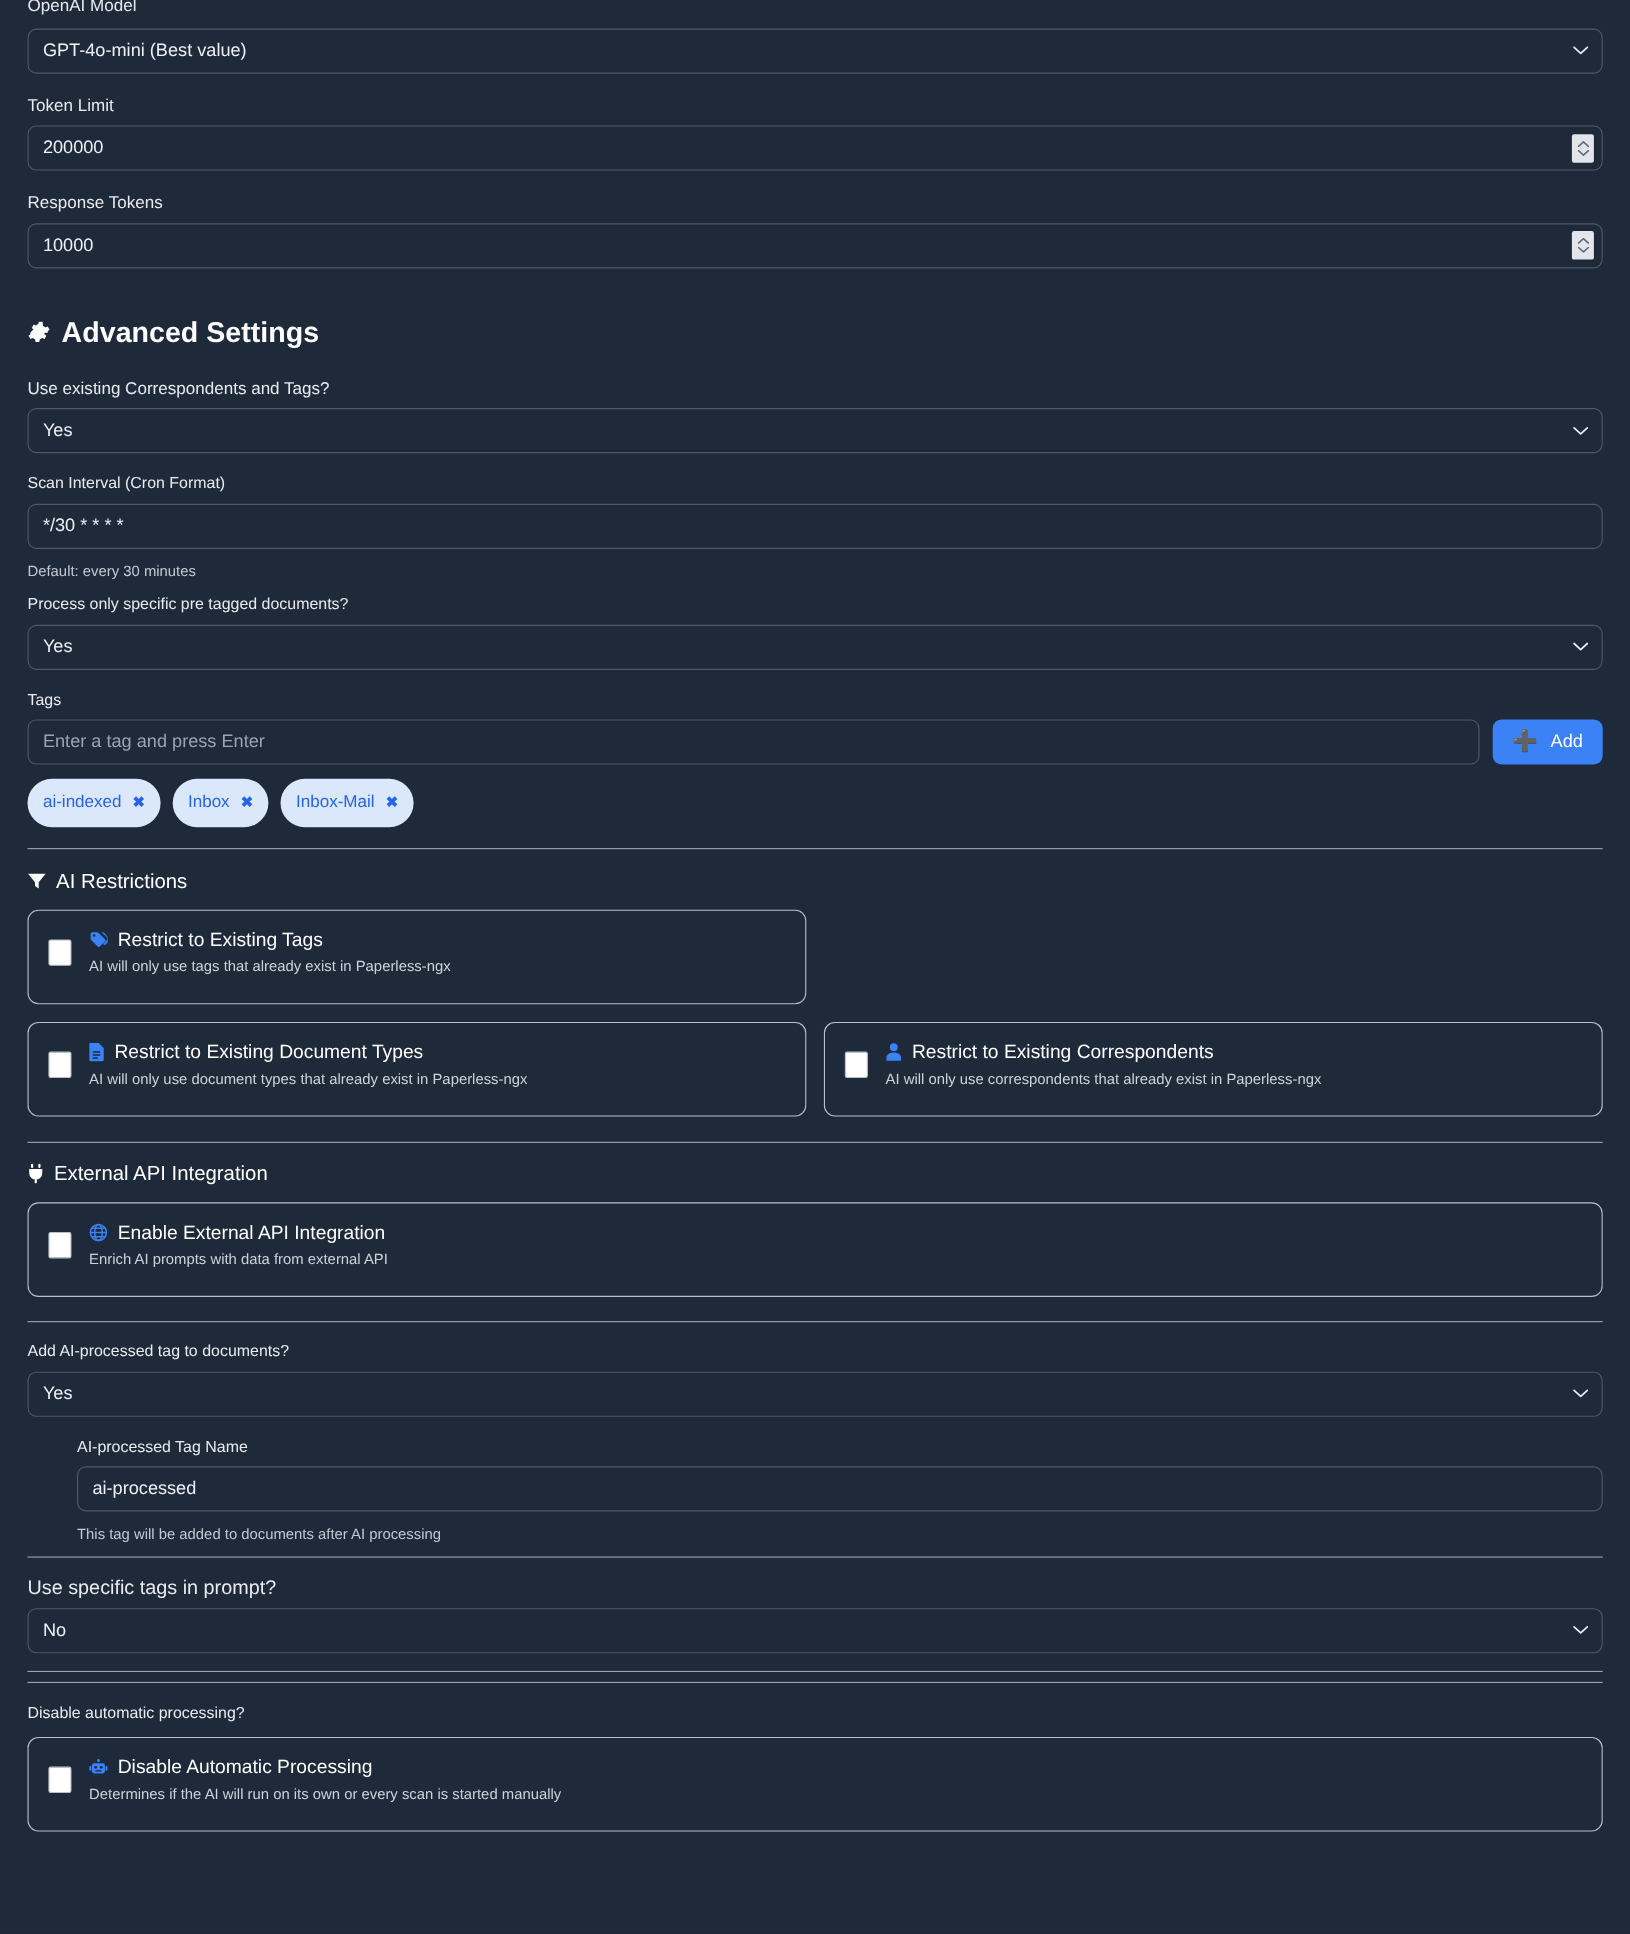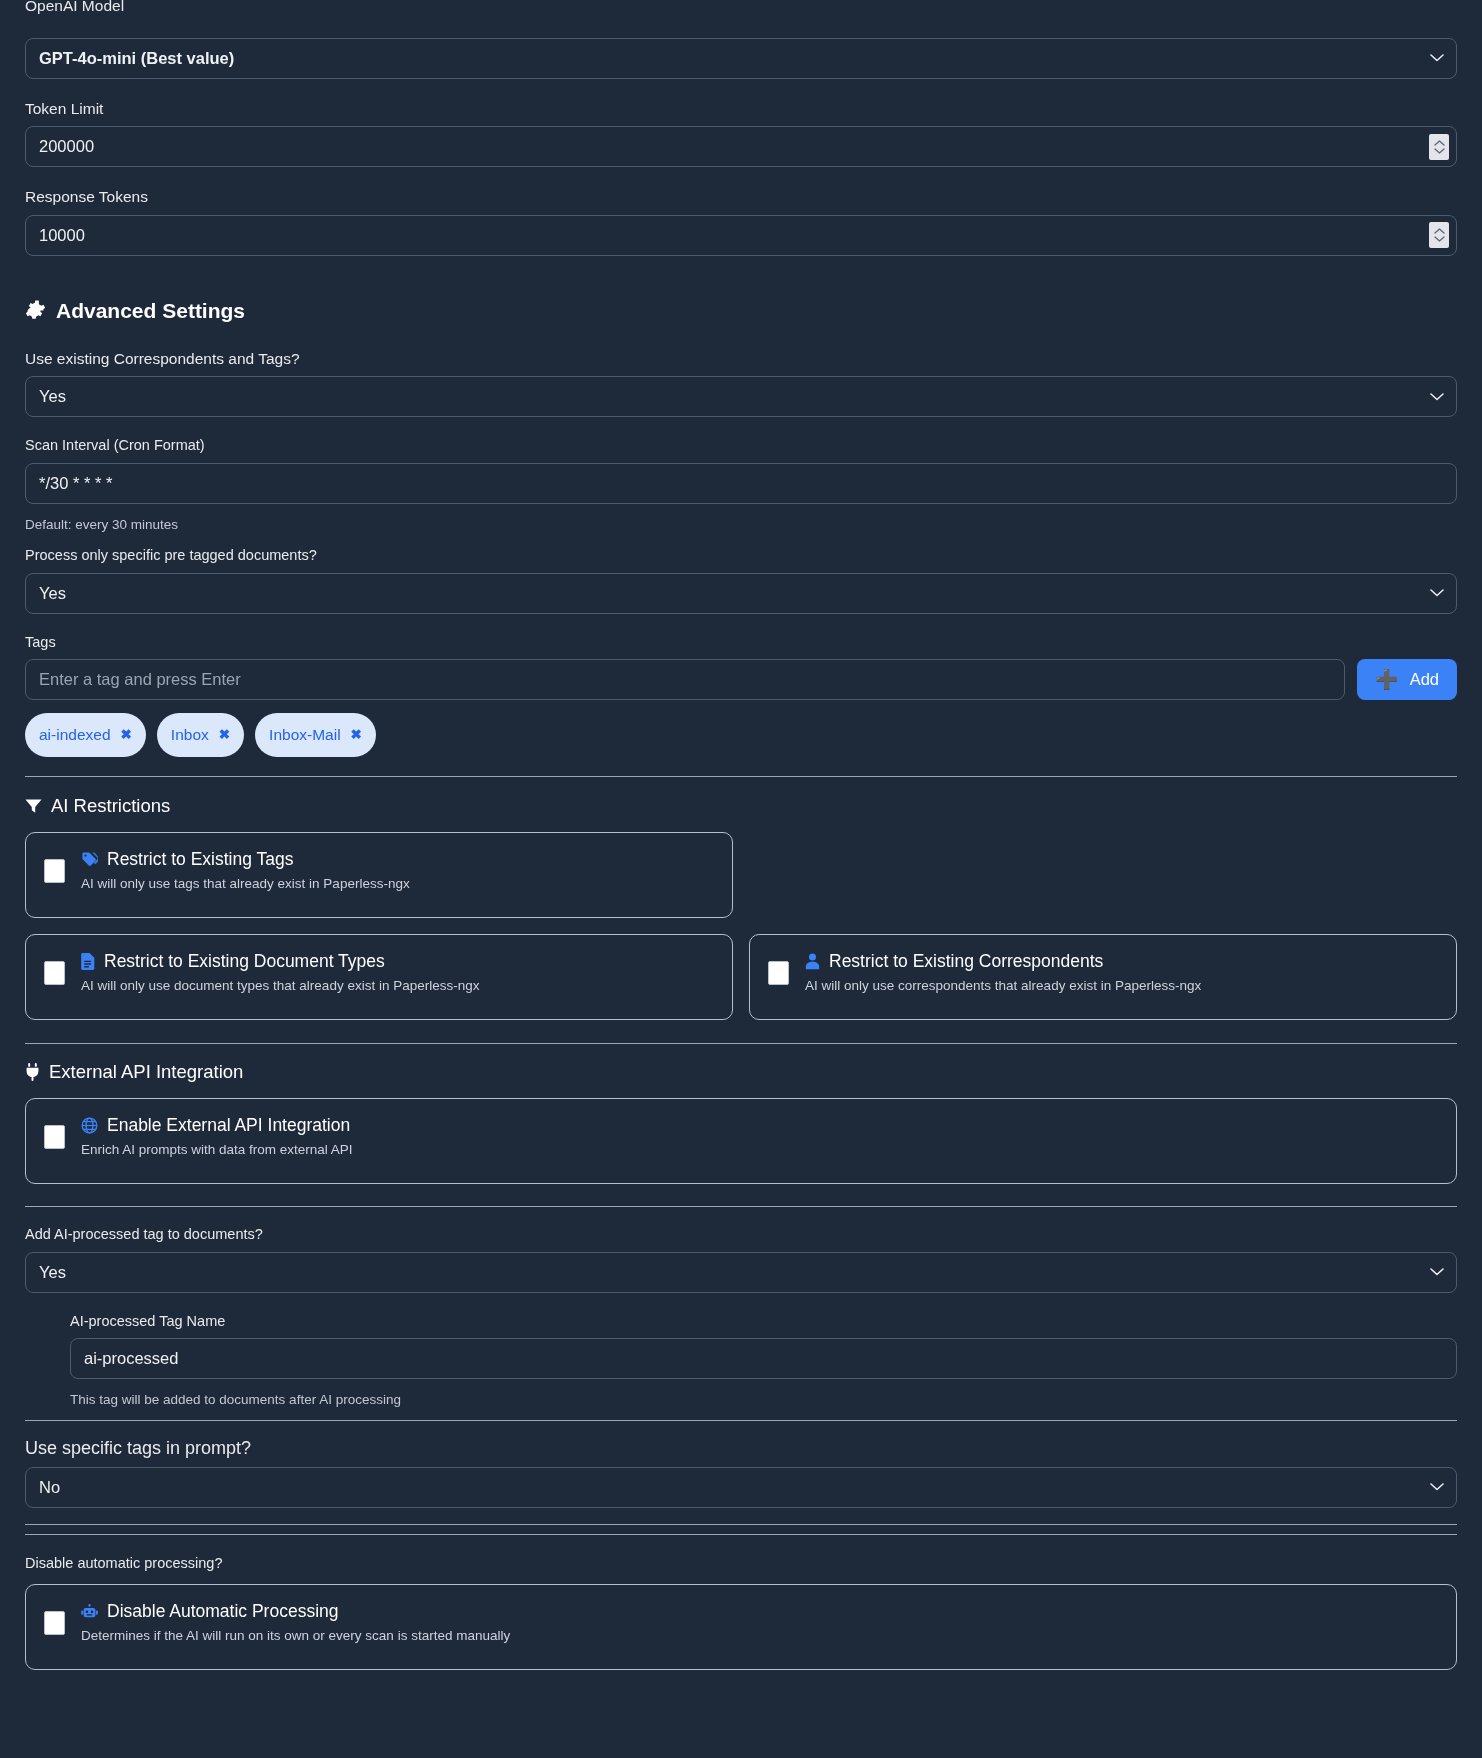--- a/index.html
+++ b/index.html
@@ -77,21 +77,21 @@
     font-size: 13.5px;
     color: #c3c9d2;
     line-height: 1;
   }
 
   
   .section-head {
     display: flex;
     align-items: center;
     gap: 10px;
-    font-size: 21px;
+    font-size: 26px;
     font-weight: bold;
     color: #ffffff;
   }
   .section-head.small {
     font-size: 18.5px;
     font-weight: normal;
     gap: 9px;
   }
   .section-head .ico { display: flex; align-items: center; }
 
@@ -187,21 +187,21 @@
   .cc-desc { font-size: 13.5px; color: #cdd3db; line-height: 1.2; }
   .cc-ico { display:flex; align-items:center; font-size: 16px; line-height:1; }
 </style>
 </head>
 <body>
 
 <div class="page">
 
   <div class="field" style="padding-top:0;">
     <div class="field-label" style="position:relative;top:-2px;">OpenAI Model</div>
-    <div class="select-wrap" style="margin-top:22px;font-weight:bold;">
+    <div class="select-wrap" style="margin-top:10px;">
       <div class="control">
         <span class="val">GPT-4o-mini (Best value)</span>
       </div>
       <span class="chev">
         <svg width="14" height="9" viewBox="0 0 14 9">
             <path d="M1 1.5 L7 7 L13 1.5" stroke="#e9ebee" stroke-width="1.6" fill="none" stroke-linecap="round" stroke-linejoin="round"></path>
           </svg>
       </span>
     </div>
   </div>

